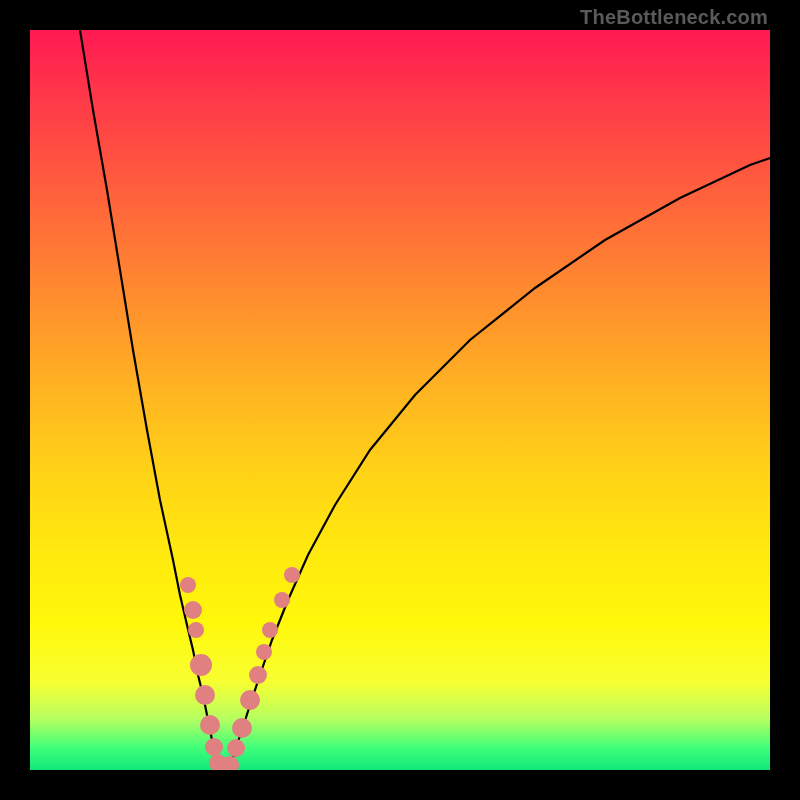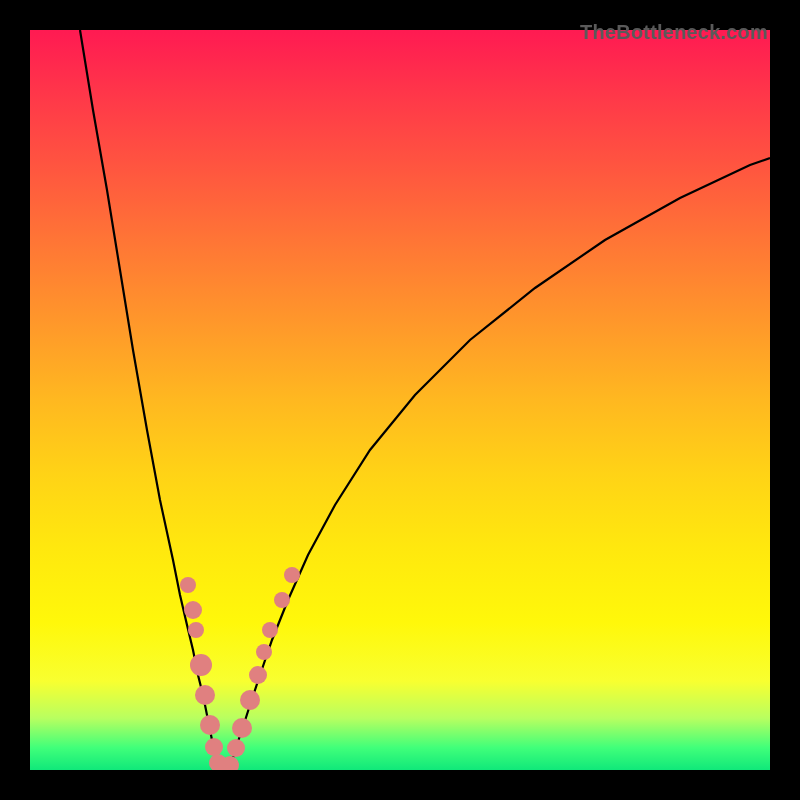--- a/index.html
+++ b/index.html
@@ -33,21 +33,21 @@
       #ffe80e 70%,
       #fff80a 80%,
       #f8ff30 88%,
       #b8ff60 93%,
       #40ff7a 97%,
       #10e87a 100%
     );
   }
   .watermark {
     position: absolute;
-    top: 21px;
+    top: 6px;
     right: 32px;
     font-family: Arial, Helvetica, sans-serif;
     font-size: 20px;
     font-weight: bold;
     color: #5a5a5a;
     letter-spacing: 0.2px;
     user-select: none;
   }
   svg.curves {
     position: absolute;

